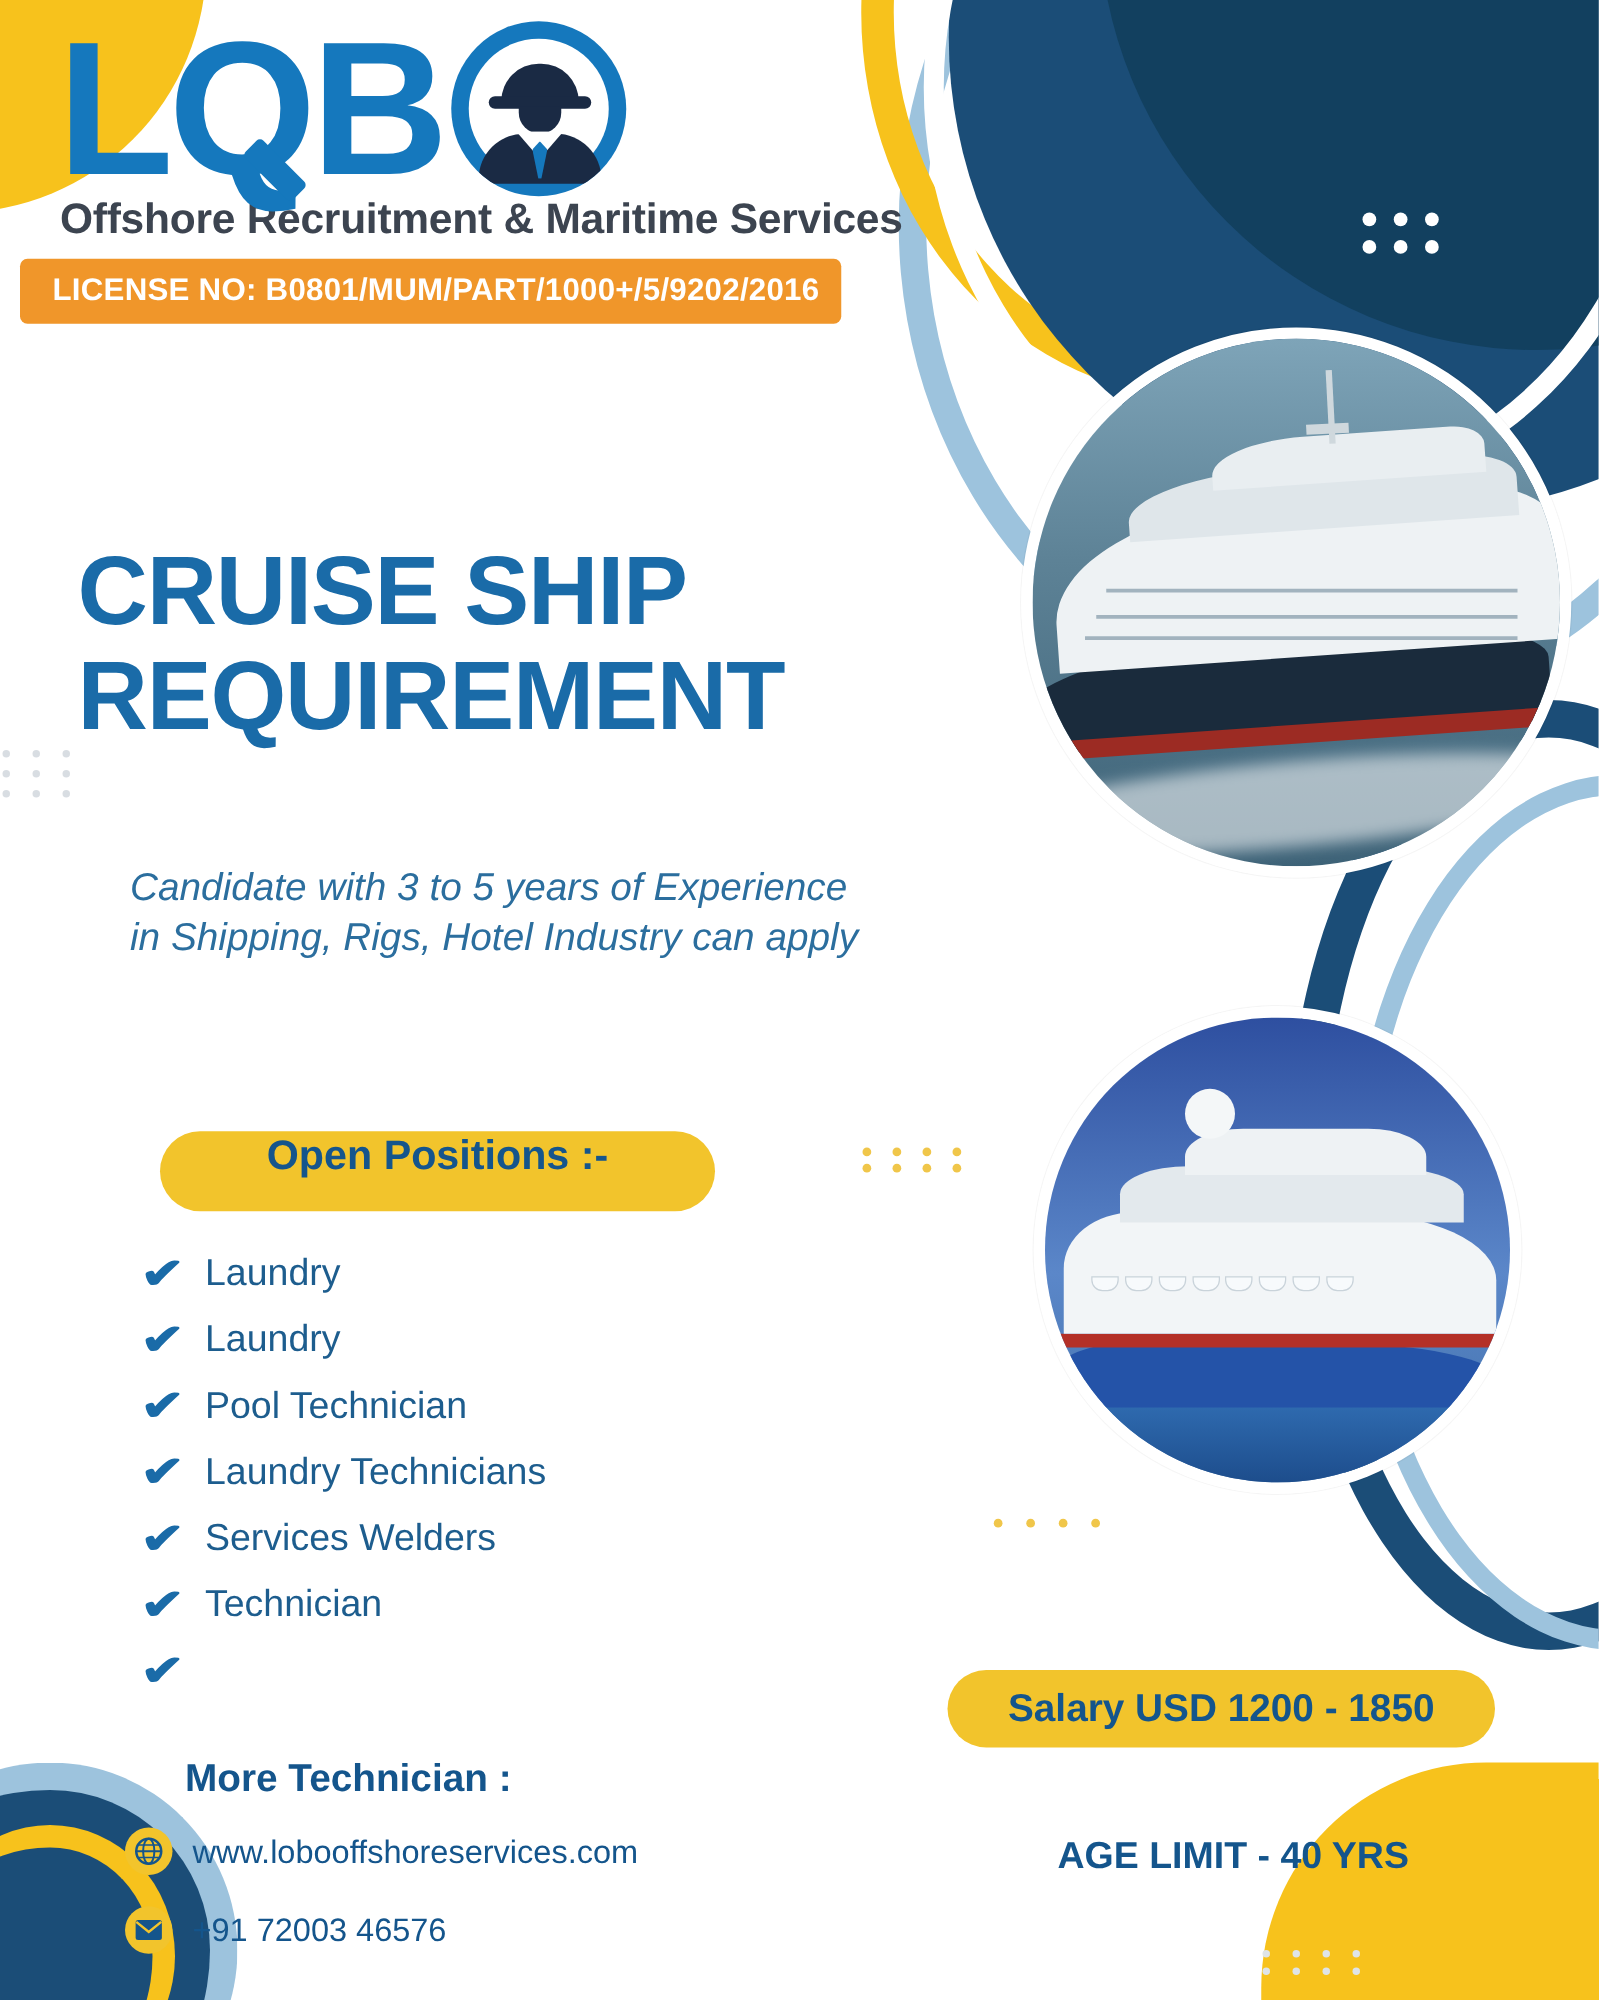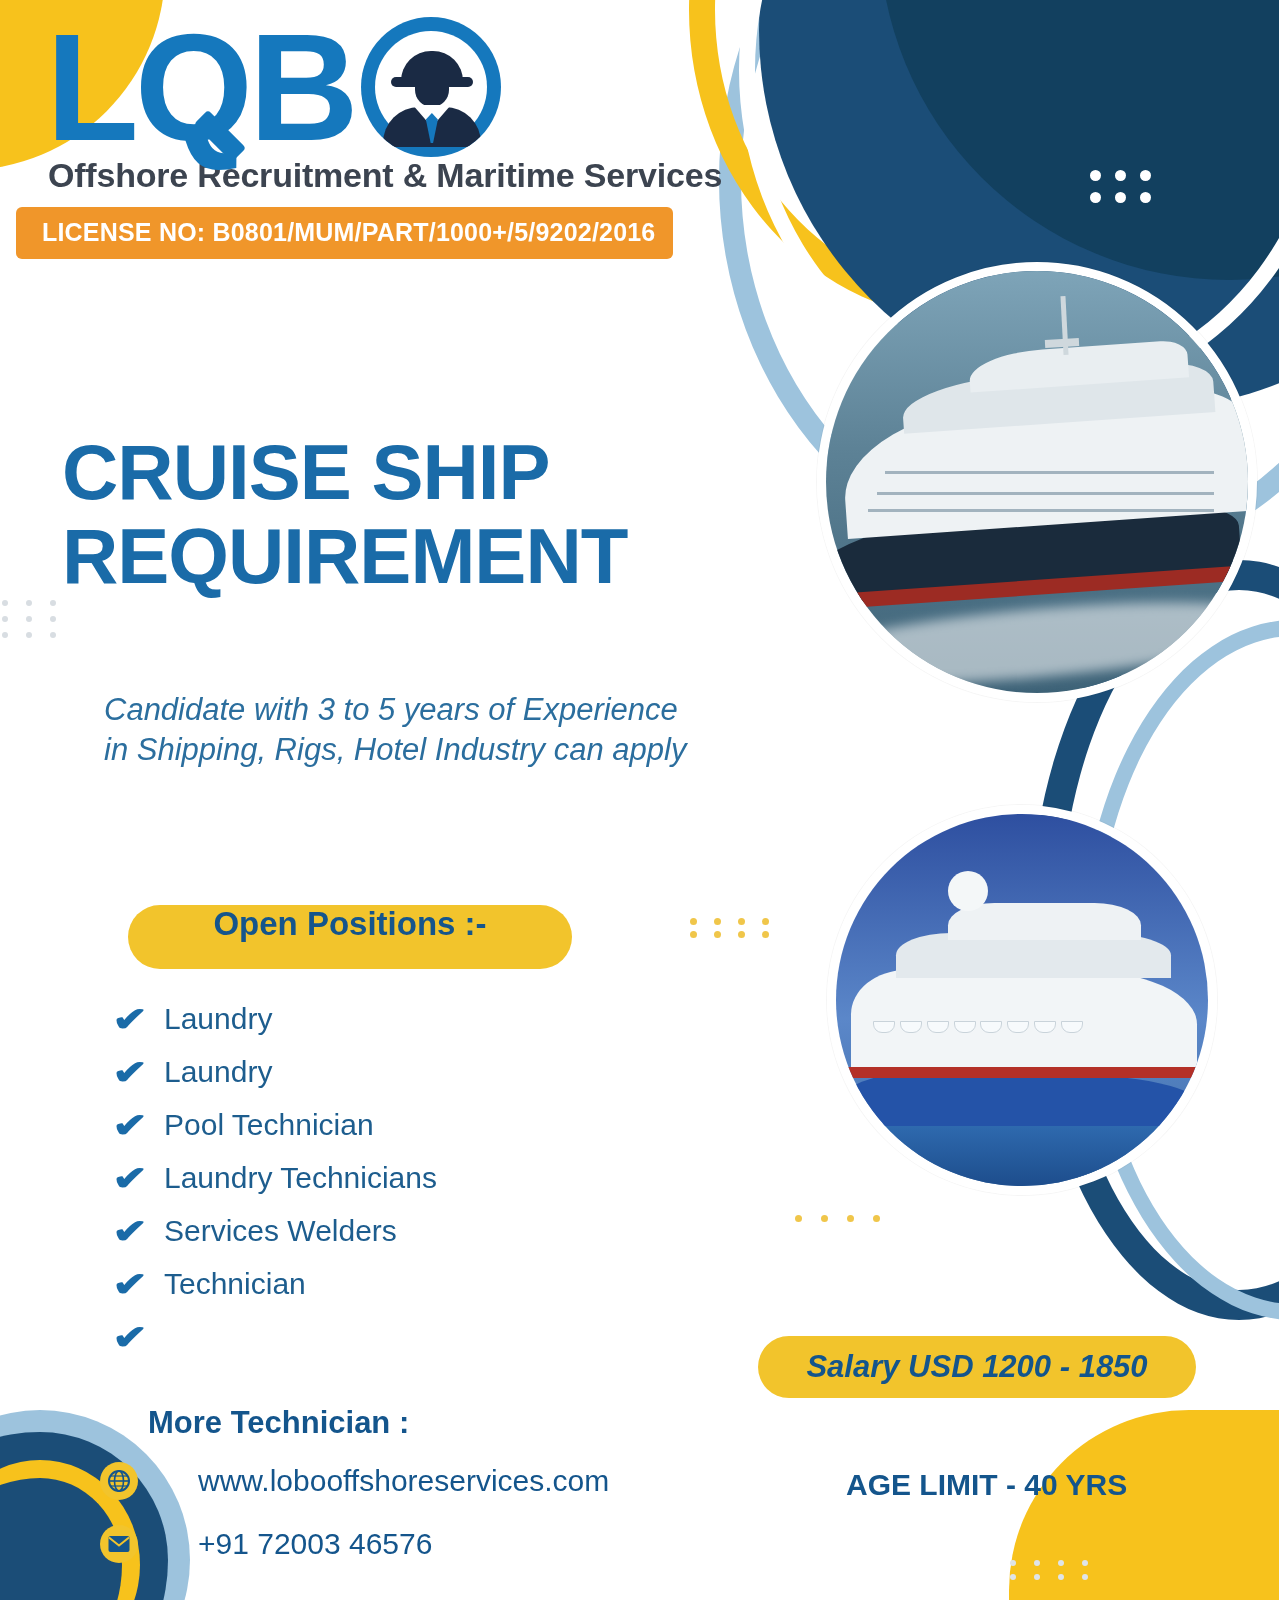--- a/index.html
+++ b/index.html
@@ -477,21 +477,21 @@
     border: 1px solid #c9d3da;
   }
 
   
   .salary-pill {
     position: absolute;
     left: 758px; top: 1336px;
     width: 438px; height: 62px;
     background: #f2c42c;
     border-radius: 32px;
-    display: flex; align-items: center; justify-content: center; font-style: italic;
+    display: flex; align-items: center; justify-content: center;
   }
   .salary-pill span {
     font-size: 31px;
     font-weight: bold;
     color: #14558c;
   }
 
   .age-limit {
     position: absolute;
     left: 846px; top: 1468px;
@@ -519,23 +519,22 @@
   .cicon {
     width: 38px; height: 38px;
     border-radius: 50%;
     background: #f2c42c;
     display: flex; align-items: center; justify-content: center;
     margin-right: 16px;
     flex: 0 0 38px;
   }
   .cicon svg { display: block; }
   .contact-text {
-    font-size: 30px;
+    font-size: 26px;
     color: #14558c;
-    margin-left: 44px;
   }
 </style>
 </head>
 <body>
 
 <div id="poster">
 
   <div class="deco tl-blue"></div>
   <div class="deco tl-yellow"></div>
 

